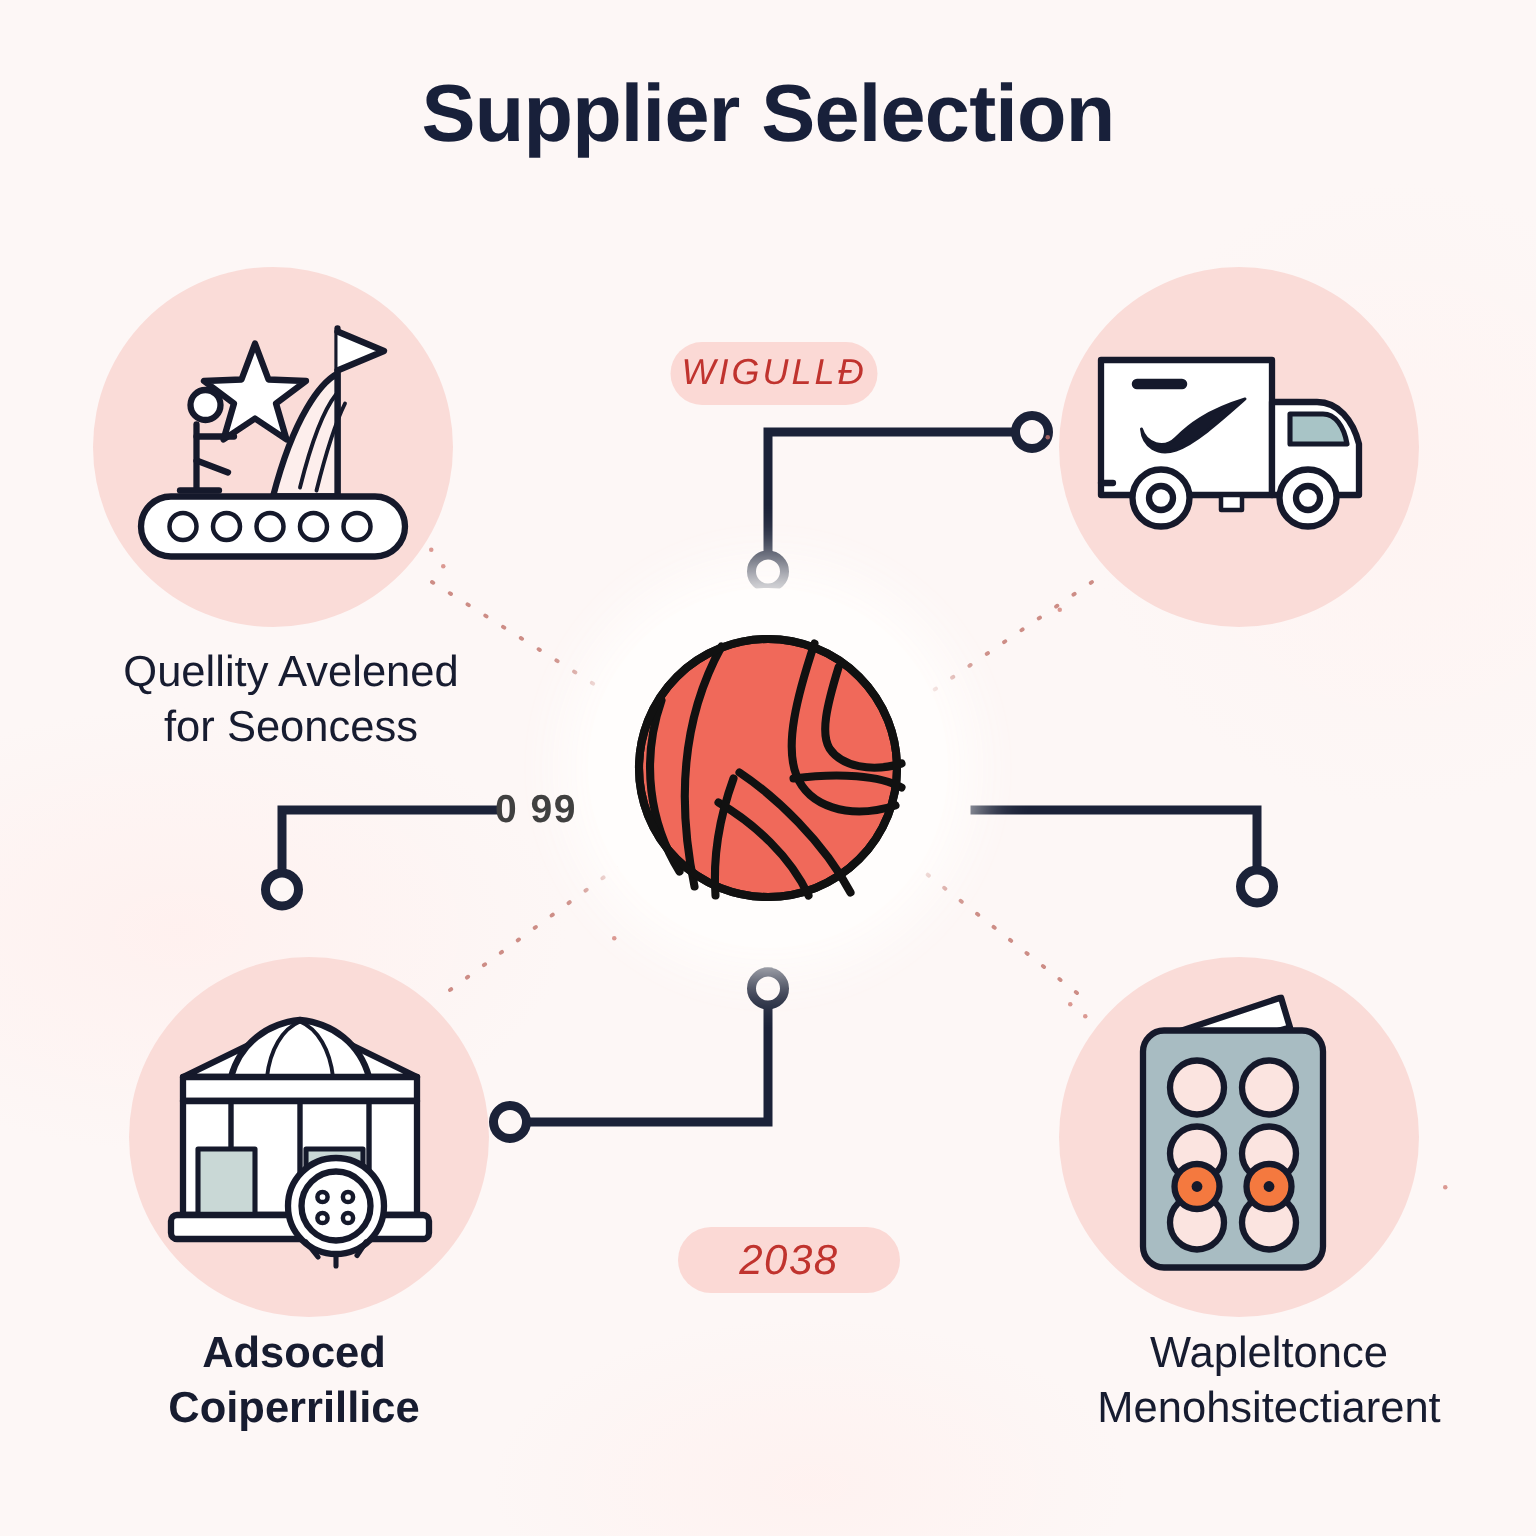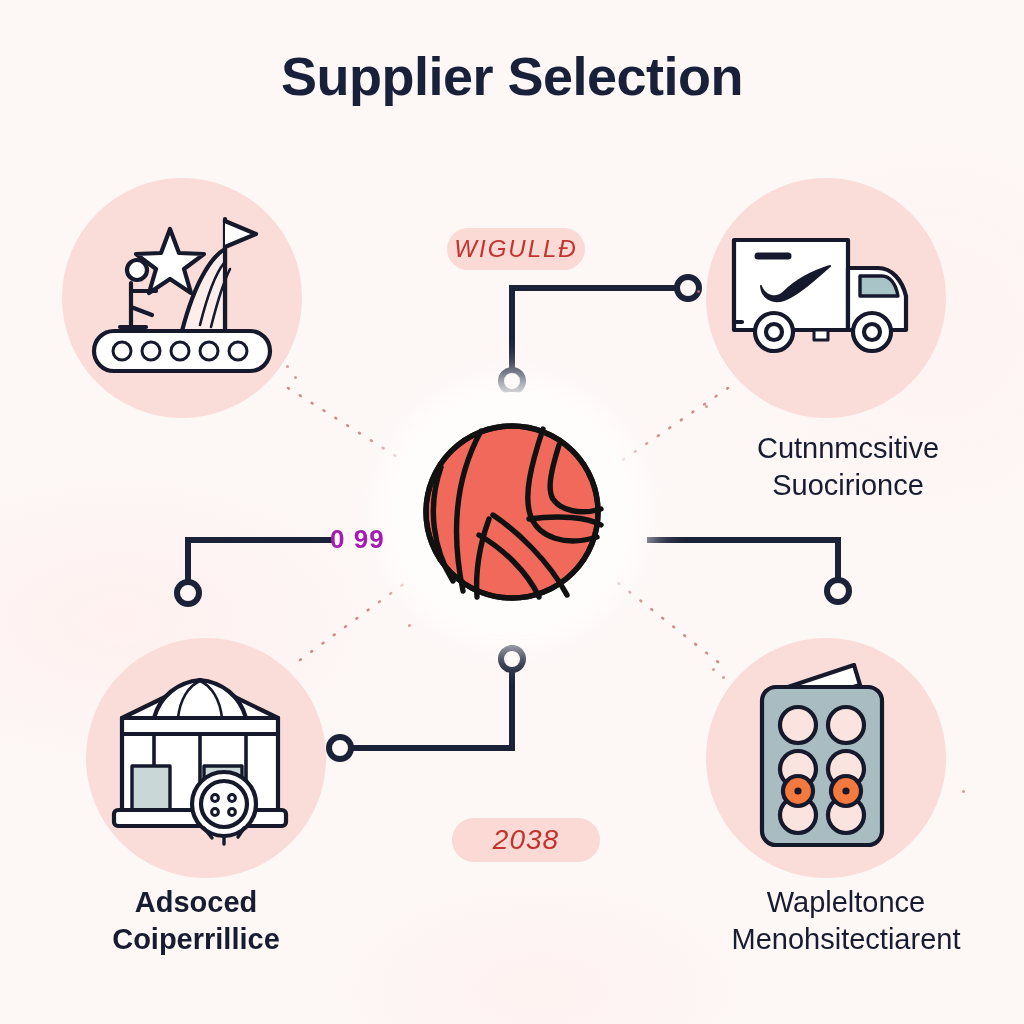--- a/index.html
+++ b/index.html
@@ -126,21 +126,21 @@
   }
   .pill-top    { left: 447px; top: 228px; width: 138px; height: 42px; }
   .pill-bottom { left: 452px; top: 818px; width: 148px; height: 44px; letter-spacing: 1px; font-size: 28px; }
 
   
   .conn-value {
     position: absolute;
     left: 330px; top: 524px;
     font-size: 26px;
     font-weight: 700;
-    color: #a21caf;
+    color: #404040;
     letter-spacing: 1px;
   }
 
   
   .speck {
     position: absolute;
     width: 3px; height: 3px;
     border-radius: 50%;
     background: #cf7a70;
     opacity: .75;
@@ -321,22 +321,22 @@
         <path d="M 140,26 C 132,52 128,70 134,80 C 142,92 162,96 182,90"></path>
         <path d="M 74,96 C 98,112 130,142 148,176"></path>
         <path d="M 60,116 C 84,130 108,152 120,178"></path>
         <path d="M 70,100 C 62,122 56,150 58,178"></path>
         <path d="M 110,100 C 140,96 168,98 182,106"></path>
       </g>
       <circle cx="93" cy="93" r="86" fill="none" stroke="#111111" stroke-width="5.4"></circle>
     </svg>
   </div>
 
-  <div class="label label-tr">Cutnnmcsitive
-Suocirionce</div>
+  <div class="label label-tl">Quellity Avelened
+for Seoncess</div>
   <div class="label label-bl">Adsoced
 Coiperrillice</div>
   <div class="label label-br">Wapleltonce
 Menohsitectiarent</div>
 
   <div class="pill pill-top">WIGULLĐ</div>
   <div class="pill pill-bottom">2038</div>
 
   <div class="conn-value">0 99</div>
 

